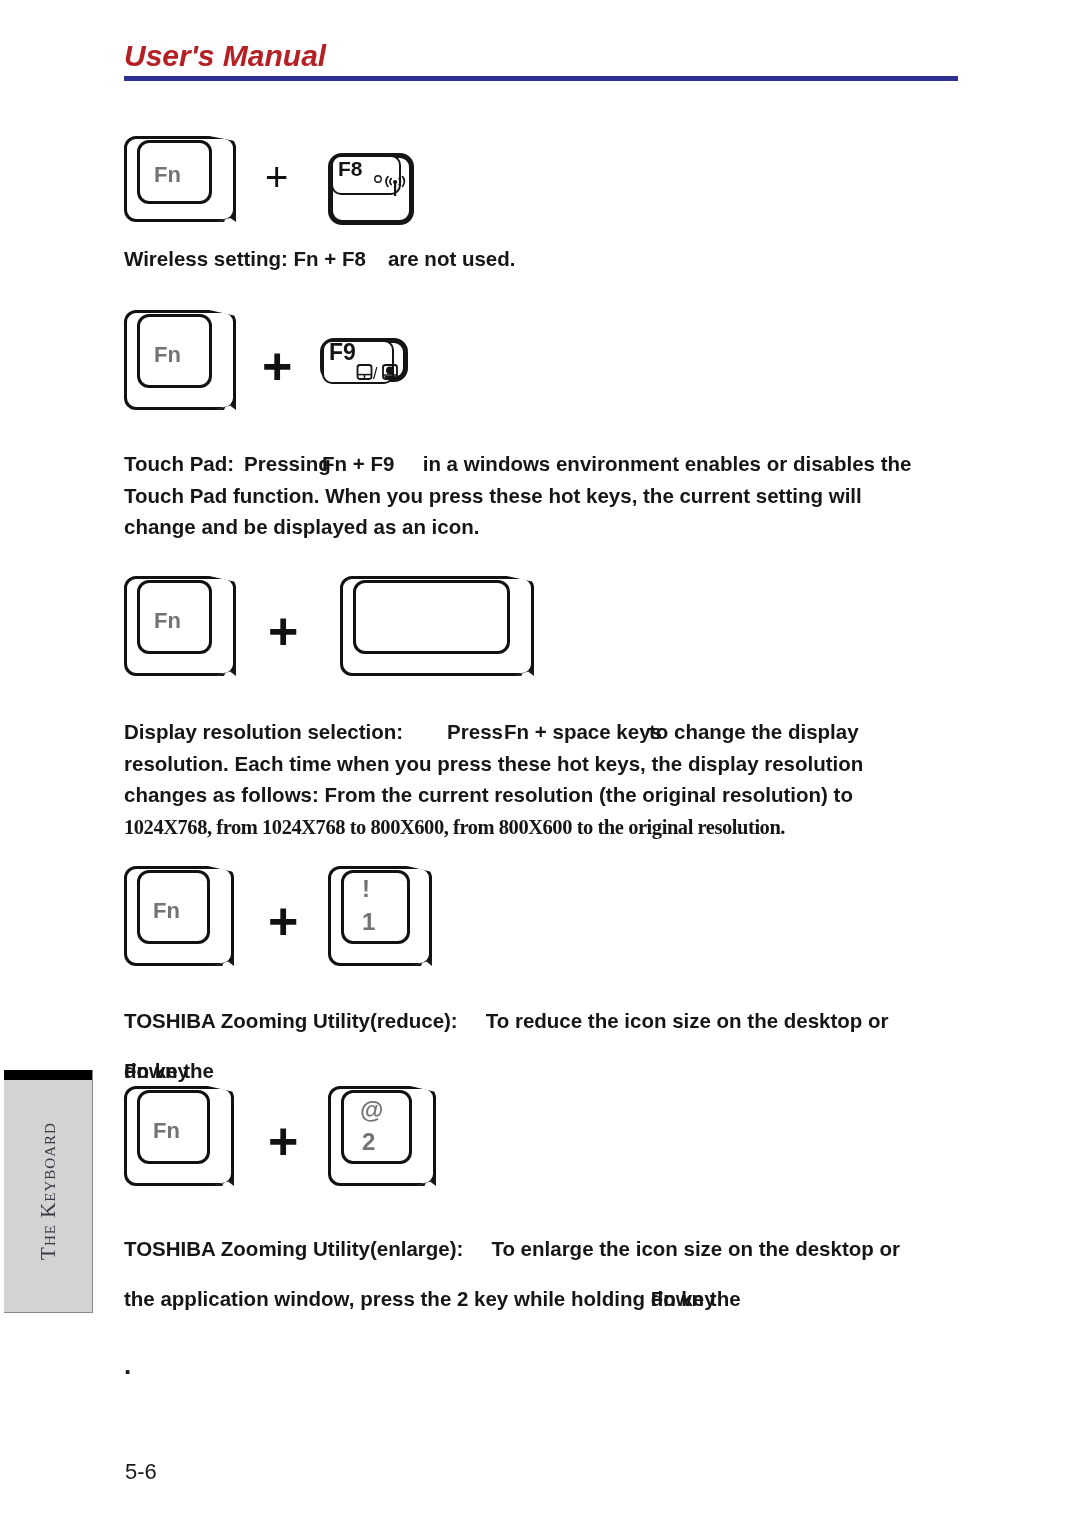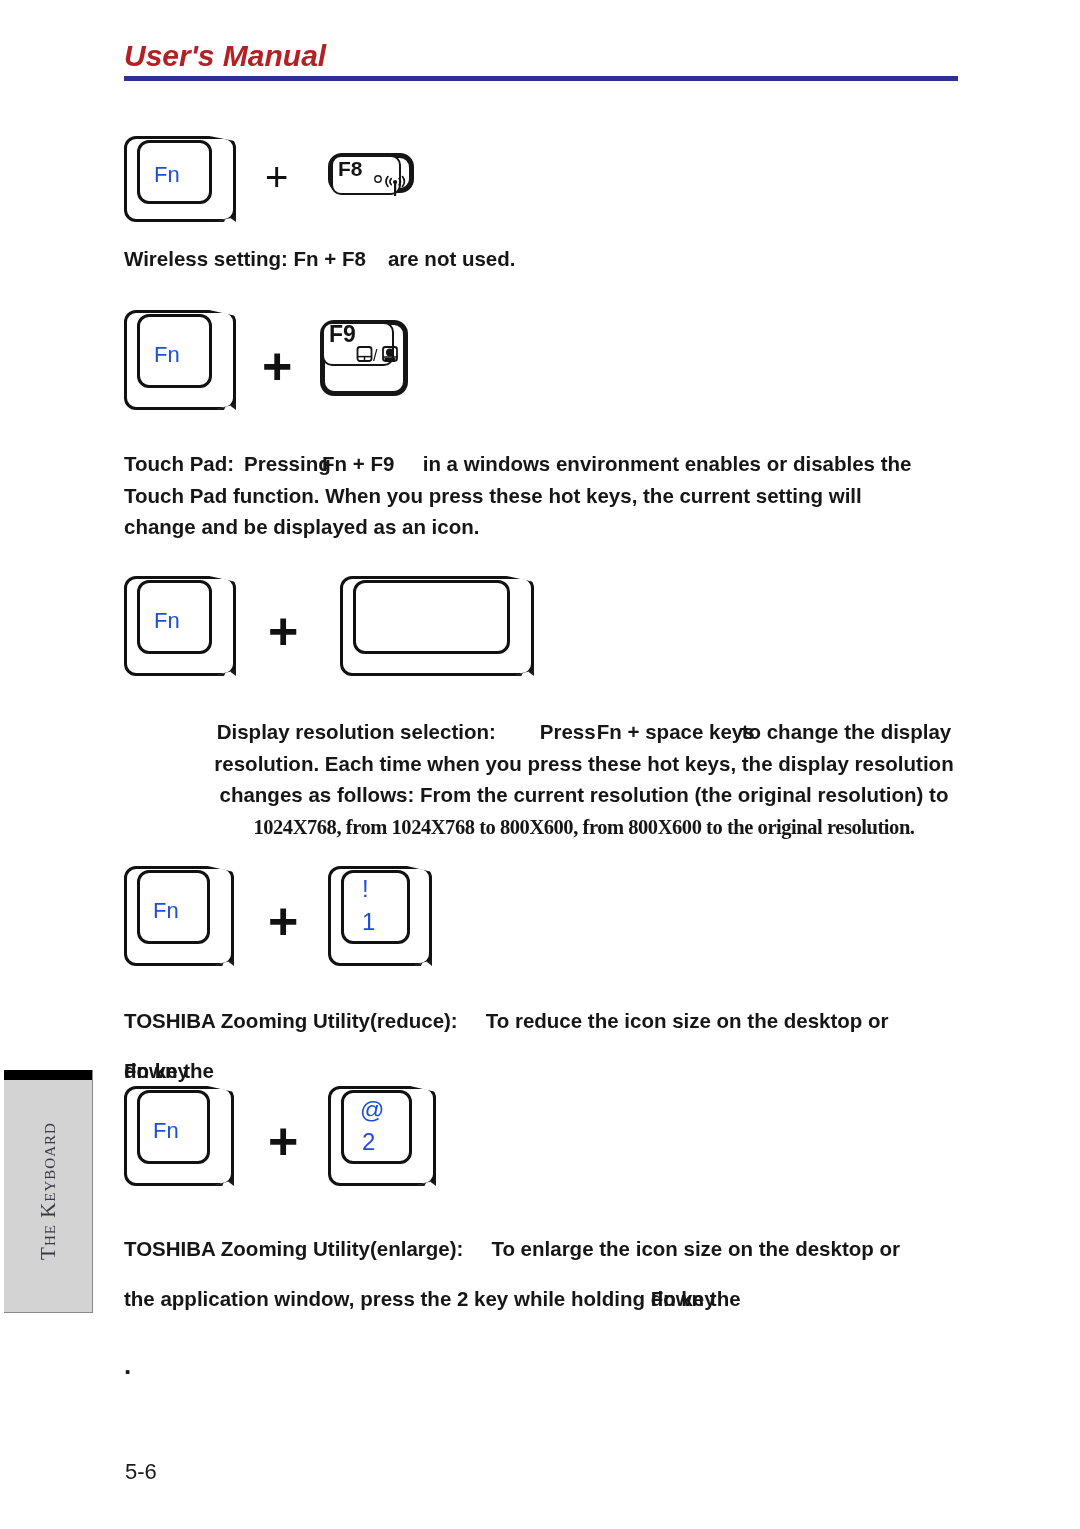--- a/index.html
+++ b/index.html
@@ -133,23 +133,24 @@
   .cap3d .top {
     position: absolute;
     background: #ffffff;
     border: 3px solid #111111;
     border-radius: 12px;
     box-sizing: border-box;
   }
   .cap3d .caplabel {
     position: absolute;
     font-family: "Liberation Sans", sans-serif;
-    color: #1d4ed8;
+    color: #737373;
     line-height: 1;
     white-space: nowrap;
+    font-weight: bold;
   }
 
   
   .fkey { position: absolute; }
   .fkey .outer {
     position: absolute;
     left: 0; top: 0;
     width: 100%; height: 100%;
     border: 5px solid #151515;
     border-radius: 14px;
@@ -205,21 +206,21 @@
   <div class="cap3d" style="left:124px; top:136px; width:112px; height:86px;">
     <div class="shadow-r" style="left:86px; top:4px; width:26px; height:82px; clip-path:polygon(0 0, 100% 8%, 100% 100%, 0 78%);"></div>
     <div class="shadow-b" style="left:12px; top:62px; width:100px; height:24px; clip-path:polygon(10% 0, 100% 0, 88% 100%, 0 100%);"></div>
     <div class="body" style="clip-path:polygon(0 0, 76% 0, 100% 6%, 100% 94%, 80% 100%, 0 100%);"></div>
     <div class="top" style="left:13px; top:4px; width:75px; height:64px;"></div>
     <div class="caplabel" style="left:30px; top:28px; font-size:22px;">Fn</div>
   </div>
 
   <div class="plus thin" style="left:265px; top:157px;">+</div>
 
-  <div class="fkey" style="left:328px; top:153px; width:86px; height:40px;">
+  <div class="fkey" style="left:328px; top:153px; width:86px; height:72px;">
     <div class="outer"></div>
     <div class="inner" style="left:3px; top:2px; width:70px; height:40px;"></div>
     <div class="flabel" style="left:10px; top:5px; font-size:21px;">F8</div>
 
     <svg style="position:absolute;left:44px;top:20px;" width="12" height="12" viewBox="0 0 12 12">
       <circle cx="6" cy="6" r="3.2" fill="none" stroke="#141414" stroke-width="1.4"></circle>
     </svg>
 
     <svg style="position:absolute;left:54px;top:22px;" width="26" height="26" viewBox="0 0 26 26">
       <rect x="12" y="8" width="2.2" height="13" fill="#141414"></rect>
@@ -241,21 +242,21 @@
   <div class="cap3d" style="left:124px; top:310px; width:112px; height:100px;">
     <div class="shadow-r" style="left:86px; top:4px; width:26px; height:96px; clip-path:polygon(0 0, 100% 8%, 100% 100%, 0 80%);"></div>
     <div class="shadow-b" style="left:12px; top:74px; width:100px; height:26px; clip-path:polygon(10% 0, 100% 0, 88% 100%, 0 100%);"></div>
     <div class="body" style="clip-path:polygon(0 0, 76% 0, 100% 6%, 100% 94%, 80% 100%, 0 100%);"></div>
     <div class="top" style="left:13px; top:4px; width:75px; height:74px;"></div>
     <div class="caplabel" style="left:30px; top:34px; font-size:22px;">Fn</div>
   </div>
 
   <div class="plus fat" style="left:262px; top:340px;">+</div>
 
-  <div class="fkey" style="left:320px; top:320px; width:88px; height:76px;">
+  <div class="fkey" style="left:320px; top:338px; width:88px; height:44px;">
     <div class="outer"></div>
     <div class="inner" style="left:2px; top:2px; width:72px; height:44px;"></div>
     <div class="flabel" style="left:9px; top:3px; font-size:23px;">F9</div>
 
     <svg style="position:absolute;left:36px;top:24px;" width="46" height="24" viewBox="0 0 46 24">
       <rect x="1.5" y="3" width="14" height="14" rx="2.4" fill="none" stroke="#141414" stroke-width="1.8"></rect>
       <line x1="1.5" y1="12.6" x2="15.5" y2="12.6" stroke="#141414" stroke-width="1.5"></line>
       <line x1="8.5" y1="12.6" x2="8.5" y2="17" stroke="#141414" stroke-width="1.5"></line>
       <text x="17" y="17" font-family="Liberation Sans, sans-serif" font-size="16" fill="#141414">/</text>
       <rect x="27" y="3" width="14" height="14" rx="2.4" fill="none" stroke="#141414" stroke-width="1.8"></rect>
@@ -286,21 +287,21 @@
 
   <div class="cap3d" style="left:340px; top:576px; width:194px; height:100px;">
     <div class="shadow-r" style="left:168px; top:4px; width:26px; height:96px; clip-path:polygon(0 0, 100% 8%, 100% 100%, 0 80%);"></div>
     <div class="shadow-b" style="left:12px; top:74px; width:182px; height:26px; clip-path:polygon(6% 0, 100% 0, 93% 100%, 0 100%);"></div>
     <div class="body" style="clip-path:polygon(0 0, 86% 0, 100% 6%, 100% 94%, 89% 100%, 0 100%);"></div>
     <div class="top" style="left:13px; top:4px; width:157px; height:74px;"></div>
     <div class="caplabel" style="left:60px; top:34px; font-size:22px;"></div>
   </div>
 </div>
 
-<div class="para" style="top:716px;text-align:center;">
+<div class="para" style="top:716px;">
   <span class="reg">Display resolution selection:</span><span style="display:inline-block;width:44px;"></span><span class="overlap"><span class="under bold">Press</span><span class="lay bold">Press</span><span class="lay reg" style="left:57px;">Fn + space keys</span></span><span style="display:inline-block;width:146px;"></span><span class="bold">to change the display</span><br>
   <span class="bold">resolution. Each time when you press these hot keys, the display resolution</span><br>
   <span class="bold">changes as follows: From the current resolution (the original resolution) to</span><br>
   <span class="bold tight">1024X768, from 1024X768 to 800X600, from 800X600 to the original resolution.</span>
 </div>
 
 <div class="keyrow" style="left:0;top:0;width:1080px;height:0;">
 
   <div class="cap3d" style="left:124px; top:866px; width:110px; height:100px;">
     <div class="shadow-r" style="left:84px; top:4px; width:26px; height:96px; clip-path:polygon(0 0, 100% 8%, 100% 100%, 0 80%);"></div>

